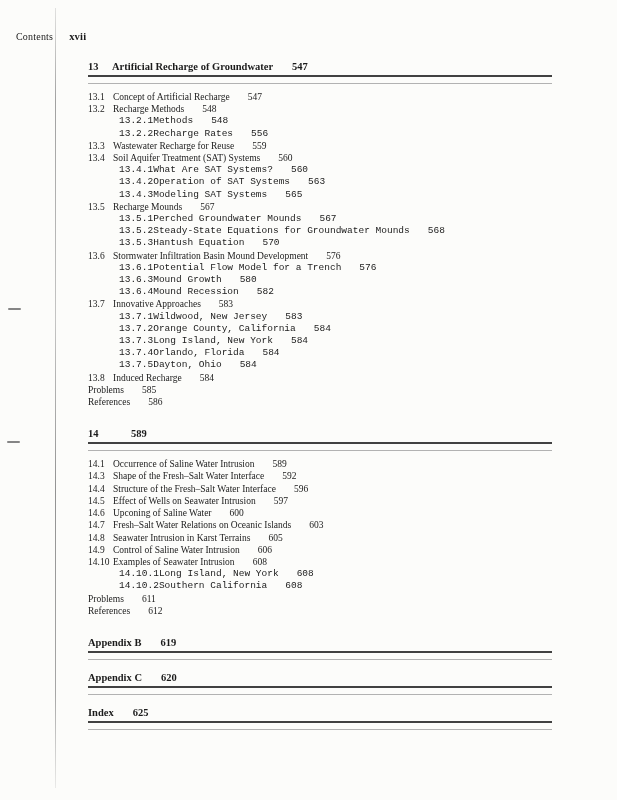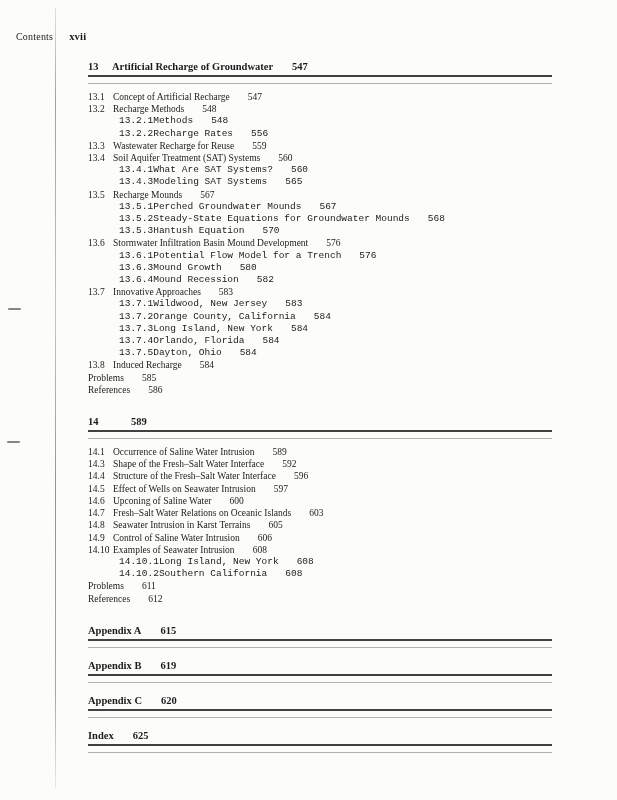--- a/index.html
+++ b/index.html
@@ -103,20 +103,25 @@
             <span class="num">13.4</span>
             <span class="title">Soil Aquifer Treatment (SAT) Systems</span>
             <span class="pg">560</span>
           </div>
           <div class="row lvl2">
             <span class="num">13.4.1</span>
             <span class="title">What Are SAT Systems?</span>
             <span class="pg">560</span>
           </div>
           <div class="row lvl2">
+            <span class="num">13.4.2</span>
+            <span class="title">Operation of SAT Systems</span>
+            <span class="pg">563</span>
+          </div>
+          <div class="row lvl2">
             <span class="num">13.4.3</span>
             <span class="title">Modeling SAT Systems</span>
             <span class="pg">565</span>
           </div>
           <div class="row lvl1">
             <span class="num">13.5</span>
             <span class="title">Recharge Mounds</span>
             <span class="pg">567</span>
           </div>
           <div class="row lvl2">
@@ -266,27 +271,20 @@
             <span class="pg">611</span>
           </div>
           <div class="row lvl0">
             <span class="title">References</span>
             <span class="pg">612</span>
           </div>
         </div>
       </div>
       <div class="section backmatter">
         <div class="heading">
-          <span class="title">Appendix A</span>
-          <span class="pg">615</span>
-        </div>
-        <div class="rule"></div>
-      </div>
-      <div class="section backmatter">
-        <div class="heading">
           <span class="title">Appendix B</span>
           <span class="pg">619</span>
         </div>
         <div class="rule"></div>
       </div>
       <div class="section backmatter">
         <div class="heading">
           <span class="title">Appendix C</span>
           <span class="pg">620</span>
         </div>

